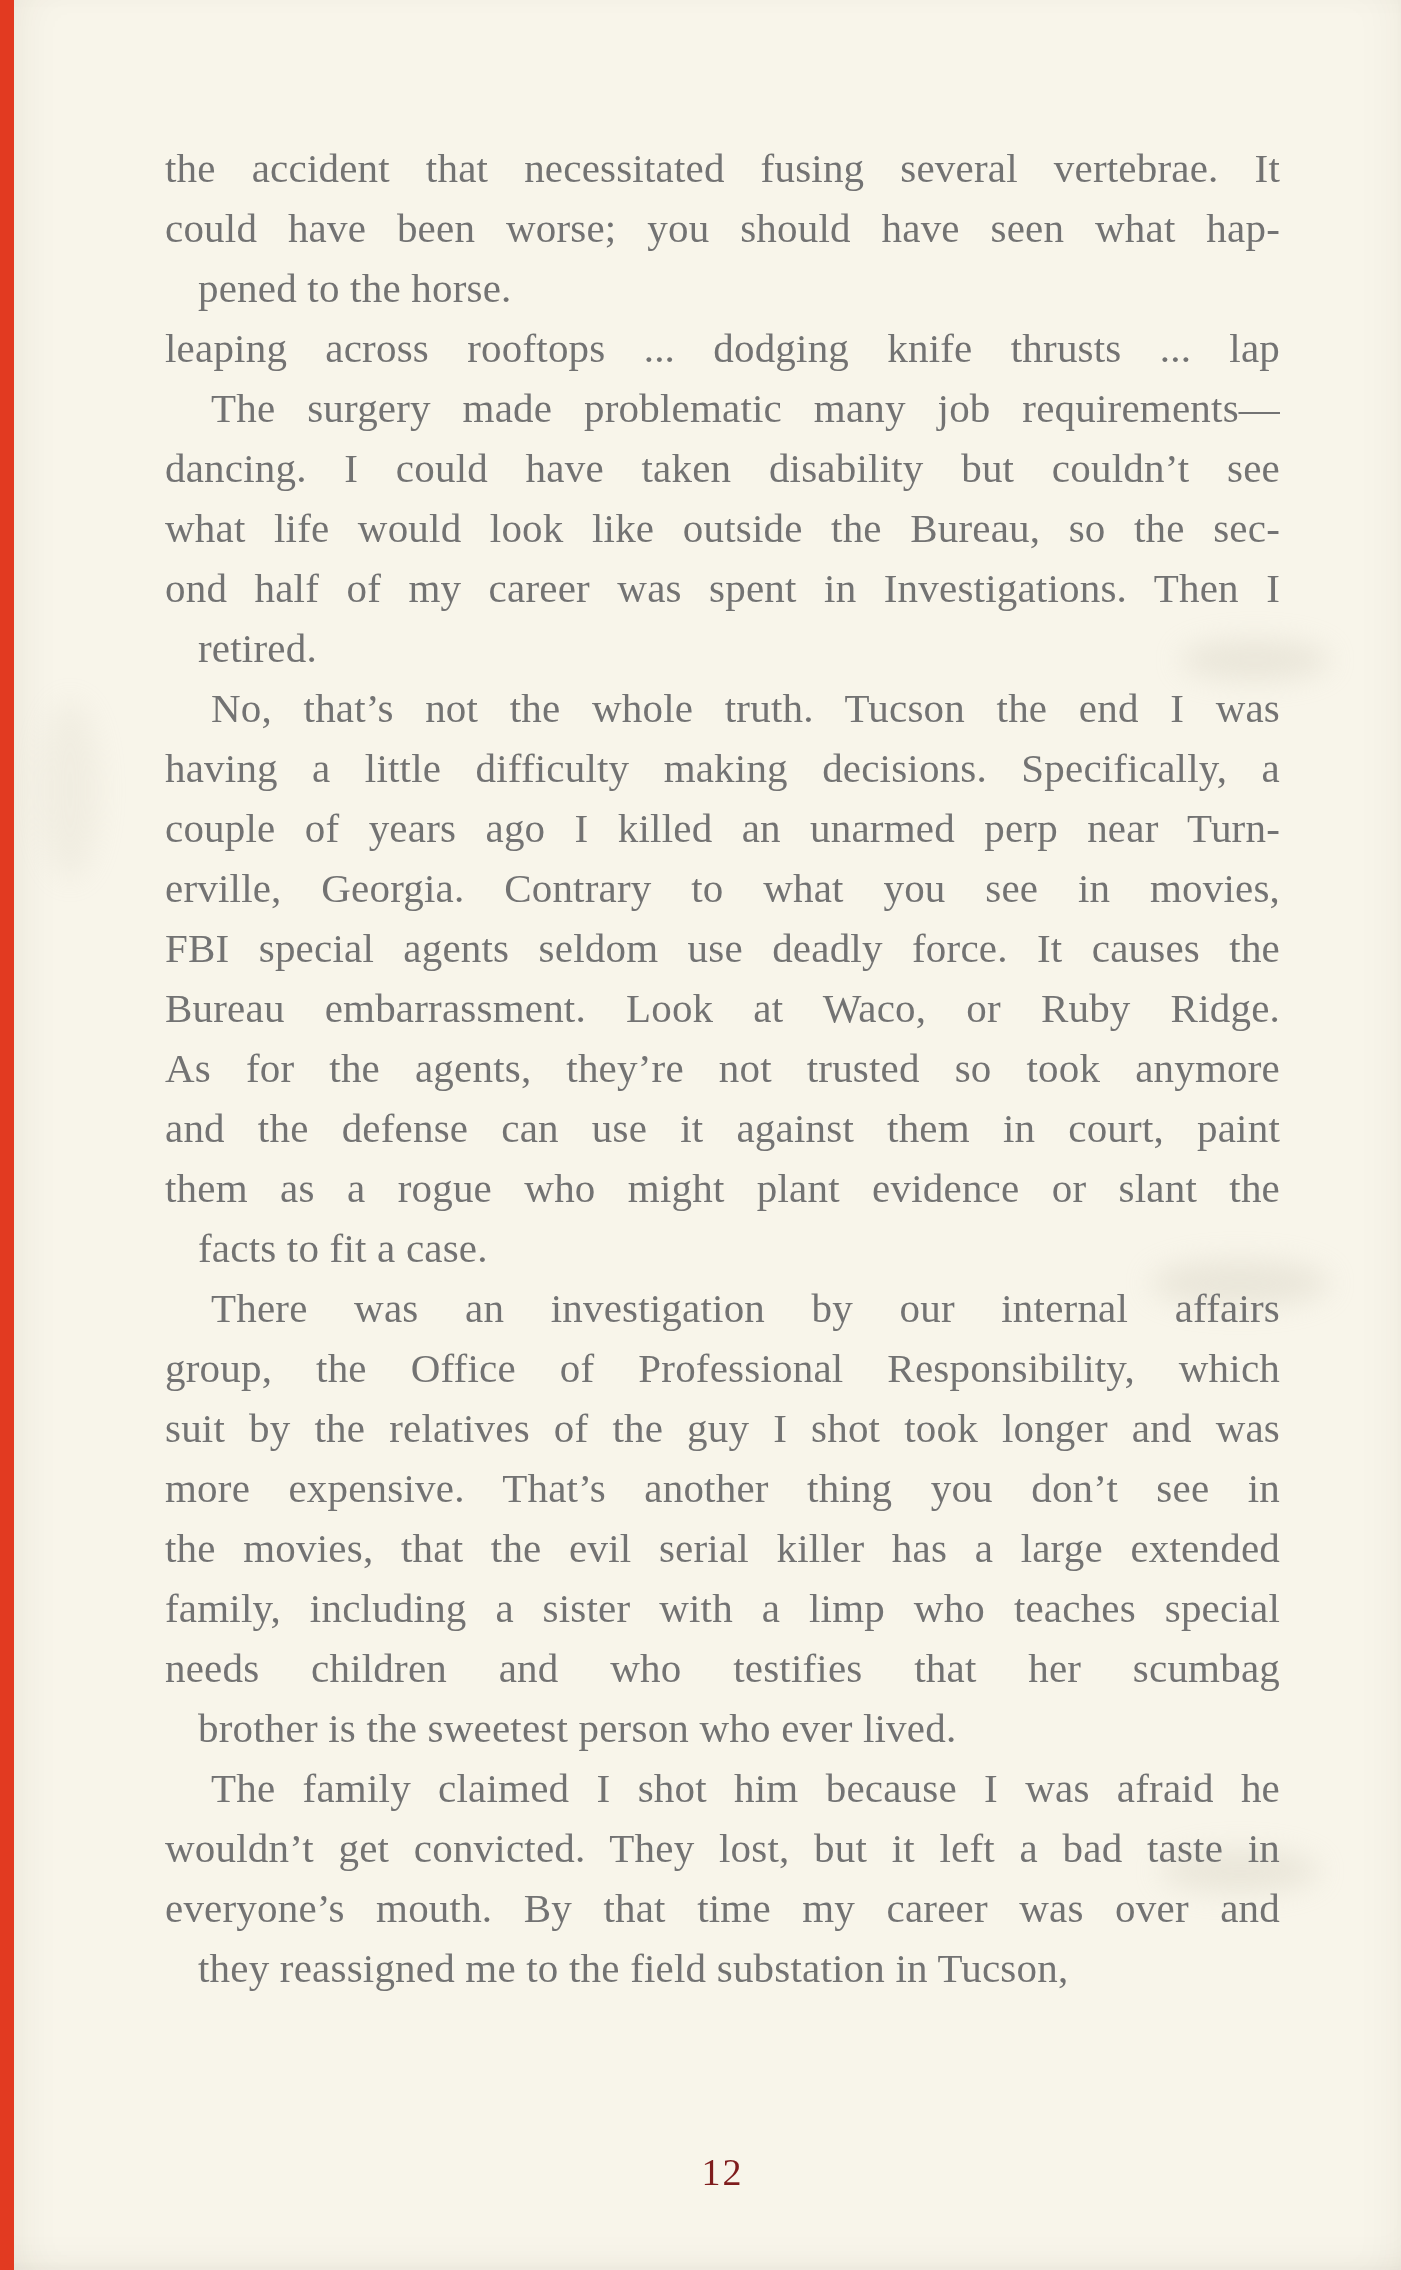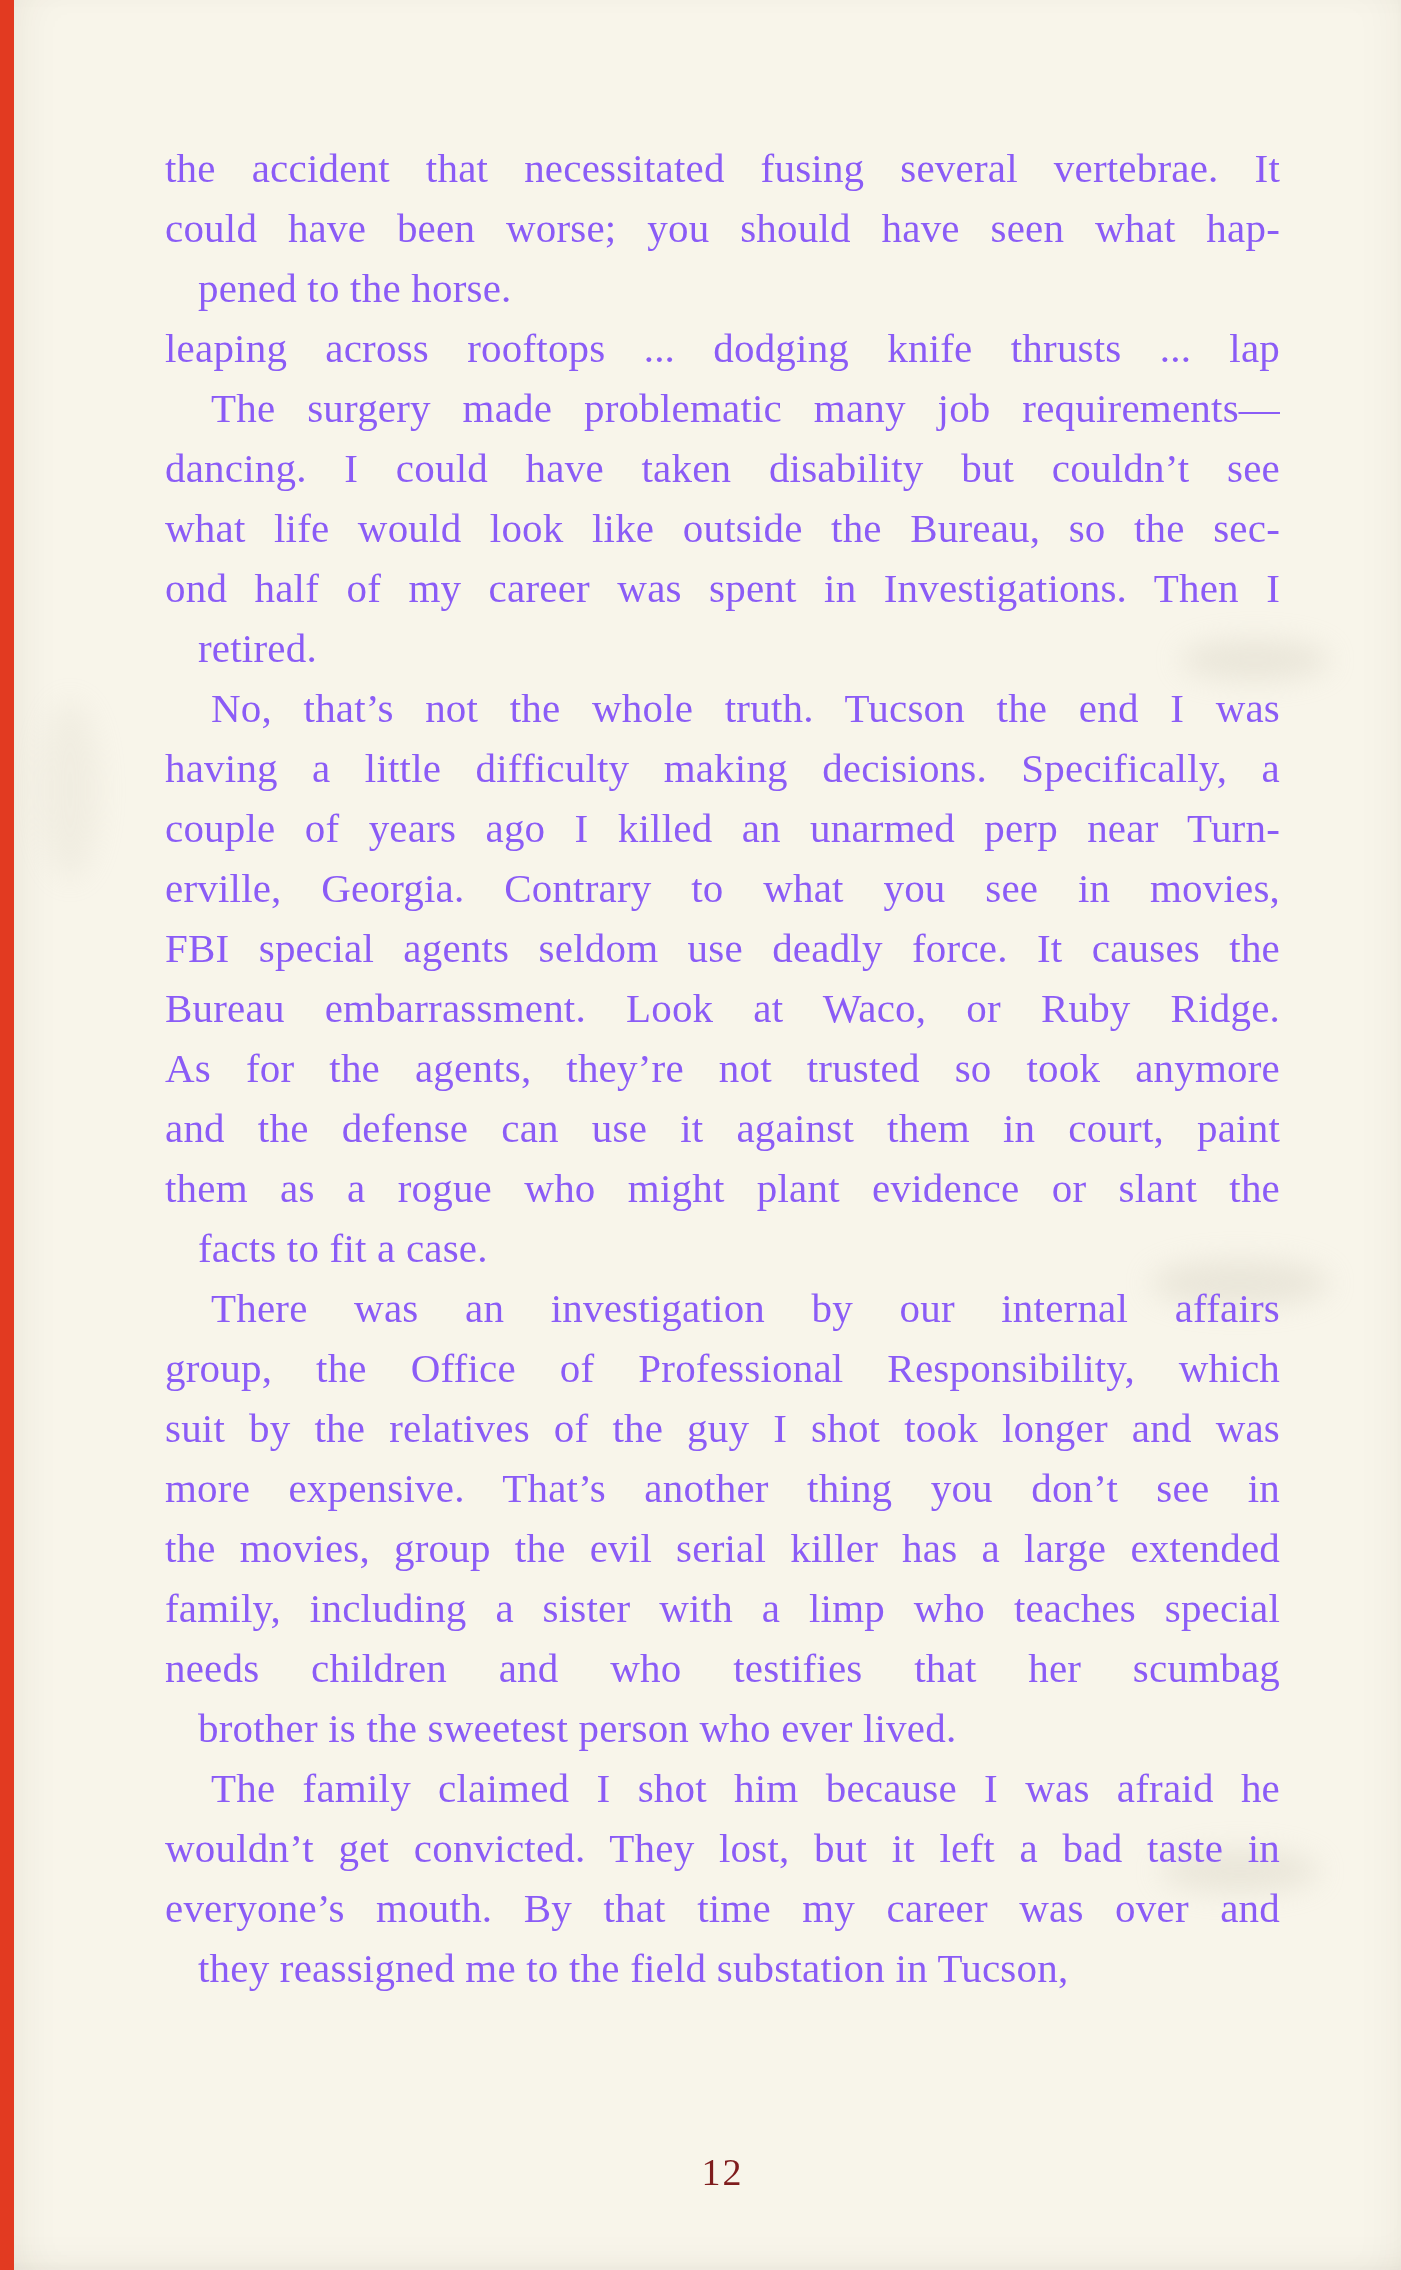--- a/index.html
+++ b/index.html
@@ -77,21 +77,21 @@
 <body>
 
 <div class="page" style="background: rgb(248, 245, 234);">
   <div class="accent-stripe" style="background: rgb(226, 58, 33);"></div>
 
   <div class="smudge s1"></div>
   <div class="smudge s2"></div>
   <div class="smudge s3"></div>
   <div class="smudge s4"></div>
 
-  <div class="text-block" style="color: #8b5cf6;">
+  <div class="text-block" style="color: #737373;">
       <div class="para">
         <div class="line">the accident that necessitated fusing several vertebrae. It</div>
         <div class="line">could have been worse; you should have seen what hap-</div>
         <div class="line last">pened to the horse.</div>
       </div>
       <div class="para">
         <div class="line">leaping across rooftops ... dodging knife thrusts ... lap</div>
         <div class="line indent">The surgery made problematic many job requirements—</div>
         <div class="line">dancing. I could have taken disability but couldn’t see</div>
         <div class="line">what life would look like outside the Bureau, so the sec-</div>
@@ -108,21 +108,21 @@
         <div class="line">As for the agents, they’re not trusted so took anymore</div>
         <div class="line">and the defense can use it against them in court, paint</div>
         <div class="line">them as a rogue who might plant evidence or slant the</div>
         <div class="line last">facts to fit a case.</div>
       </div>
       <div class="para">
         <div class="line indent">There was an investigation by our internal affairs</div>
         <div class="line">group, the Office of Professional Responsibility, which</div>
         <div class="line">suit by the relatives of the guy I shot took longer and was</div>
         <div class="line">more expensive. That’s another thing you don’t see in</div>
-        <div class="line">the movies, group the evil serial killer has a large extended</div>
+        <div class="line">the movies, that the evil serial killer has a large extended</div>
         <div class="line">family, including a sister with a limp who teaches special</div>
         <div class="line">needs children and who testifies that her scumbag</div>
         <div class="line last">brother is the sweetest person who ever lived.</div>
       </div>
       <div class="para">
         <div class="line indent">The family claimed I shot him because I was afraid he</div>
         <div class="line">wouldn’t get convicted. They lost, but it left a bad taste in</div>
         <div class="line">everyone’s mouth. By that time my career was over and</div>
         <div class="line last">they reassigned me to the field substation in Tucson,</div>
       </div>

